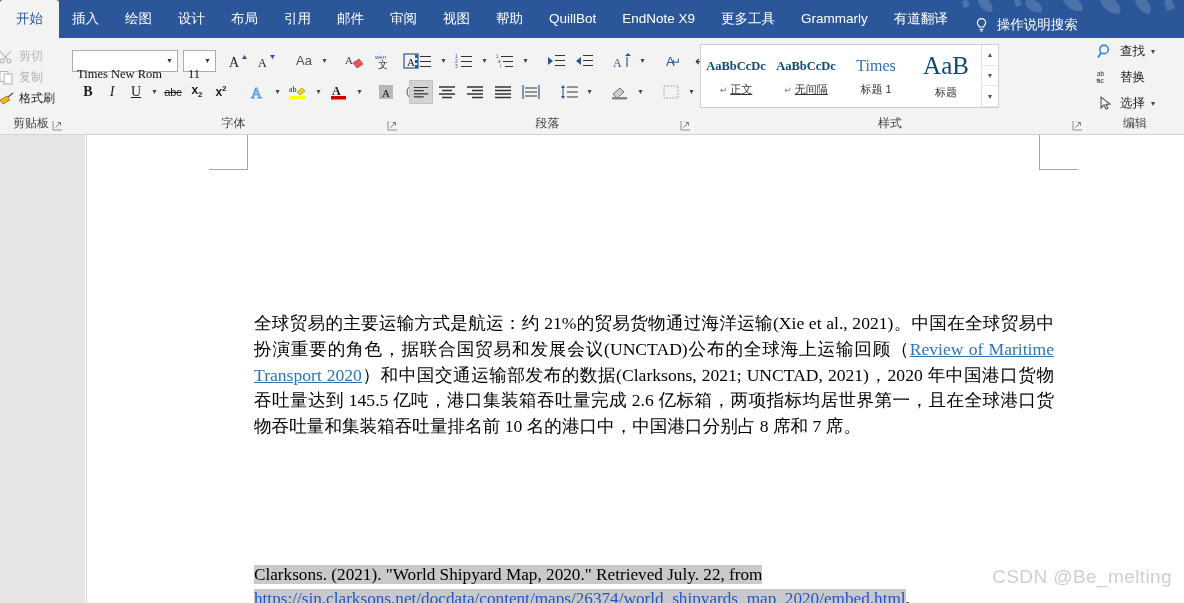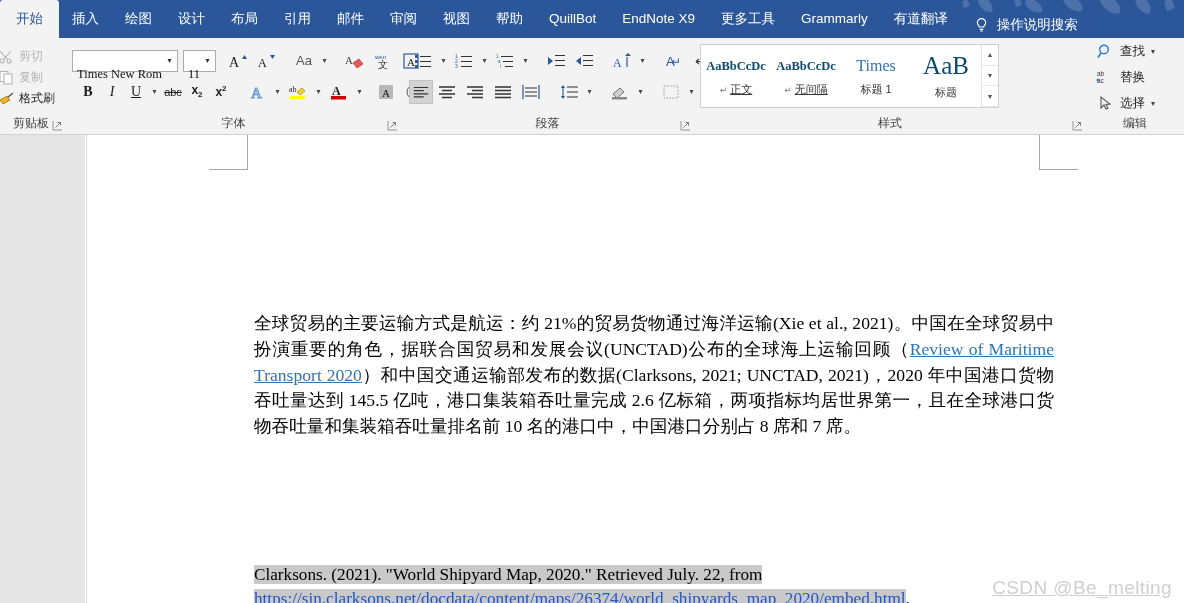--- a/index.html
+++ b/index.html
@@ -130,22 +130,22 @@
   }
   .para{margin:0;text-align:justify;}
   .para .lk{color:#2e74b5;text-decoration:underline;}
   .refs{position:absolute;left:167px;top:428px;width:800px;
     font-family:"Liberation Serif","DejaVu Serif",serif;
     font-size:17.2px;line-height:24px;color:#000;}
   .ref{margin:0;}
   .hl{background:#c9c9c9;}
   .refs a{color:#2455c4;text-decoration:underline;}
   .wm{
-    position:absolute;right:12px;bottom:4px;color:#cfcfcf;font-size:19px;
-    letter-spacing:.4px;font-family:"Liberation Sans",sans-serif;pointer-events:none;text-decoration:underline;
+    position:absolute;right:12px;bottom:15px;color:#cfcfcf;font-size:19px;
+    letter-spacing:.4px;font-family:"Liberation Sans",sans-serif;pointer-events:none;
   }
 </style>
 </head>
 <body>
 
 <div class="app">
 
   <div class="tabbar">
     <svg class="leaves" viewBox="0 0 230 38">
       <g fill="#ffffff">

